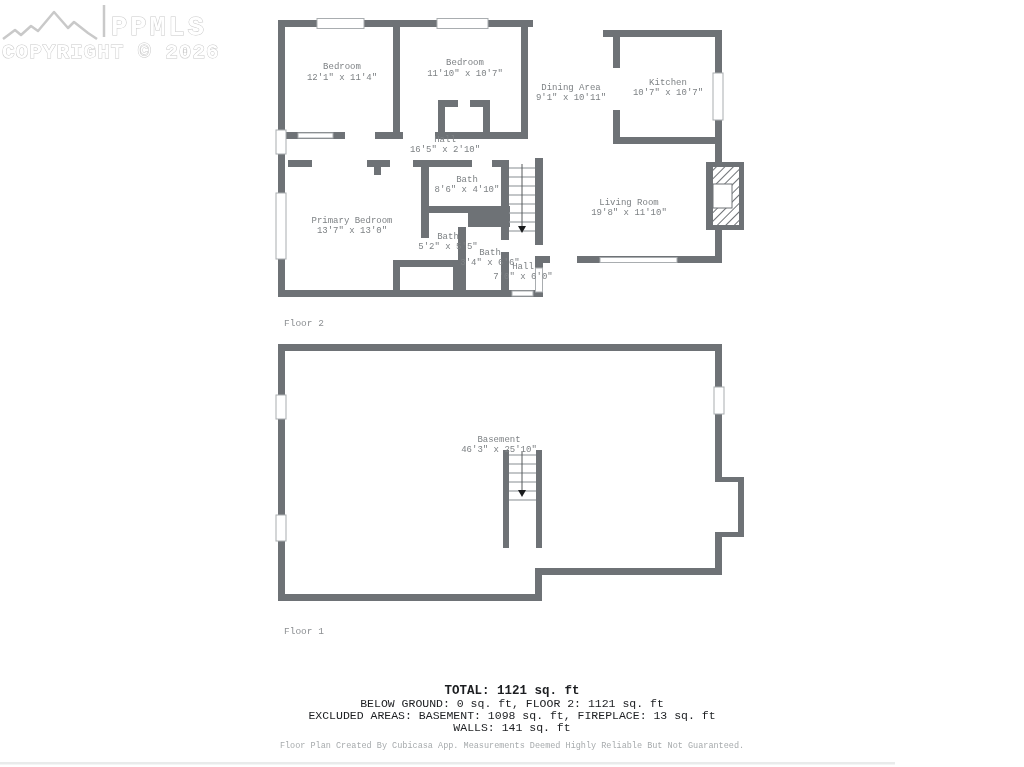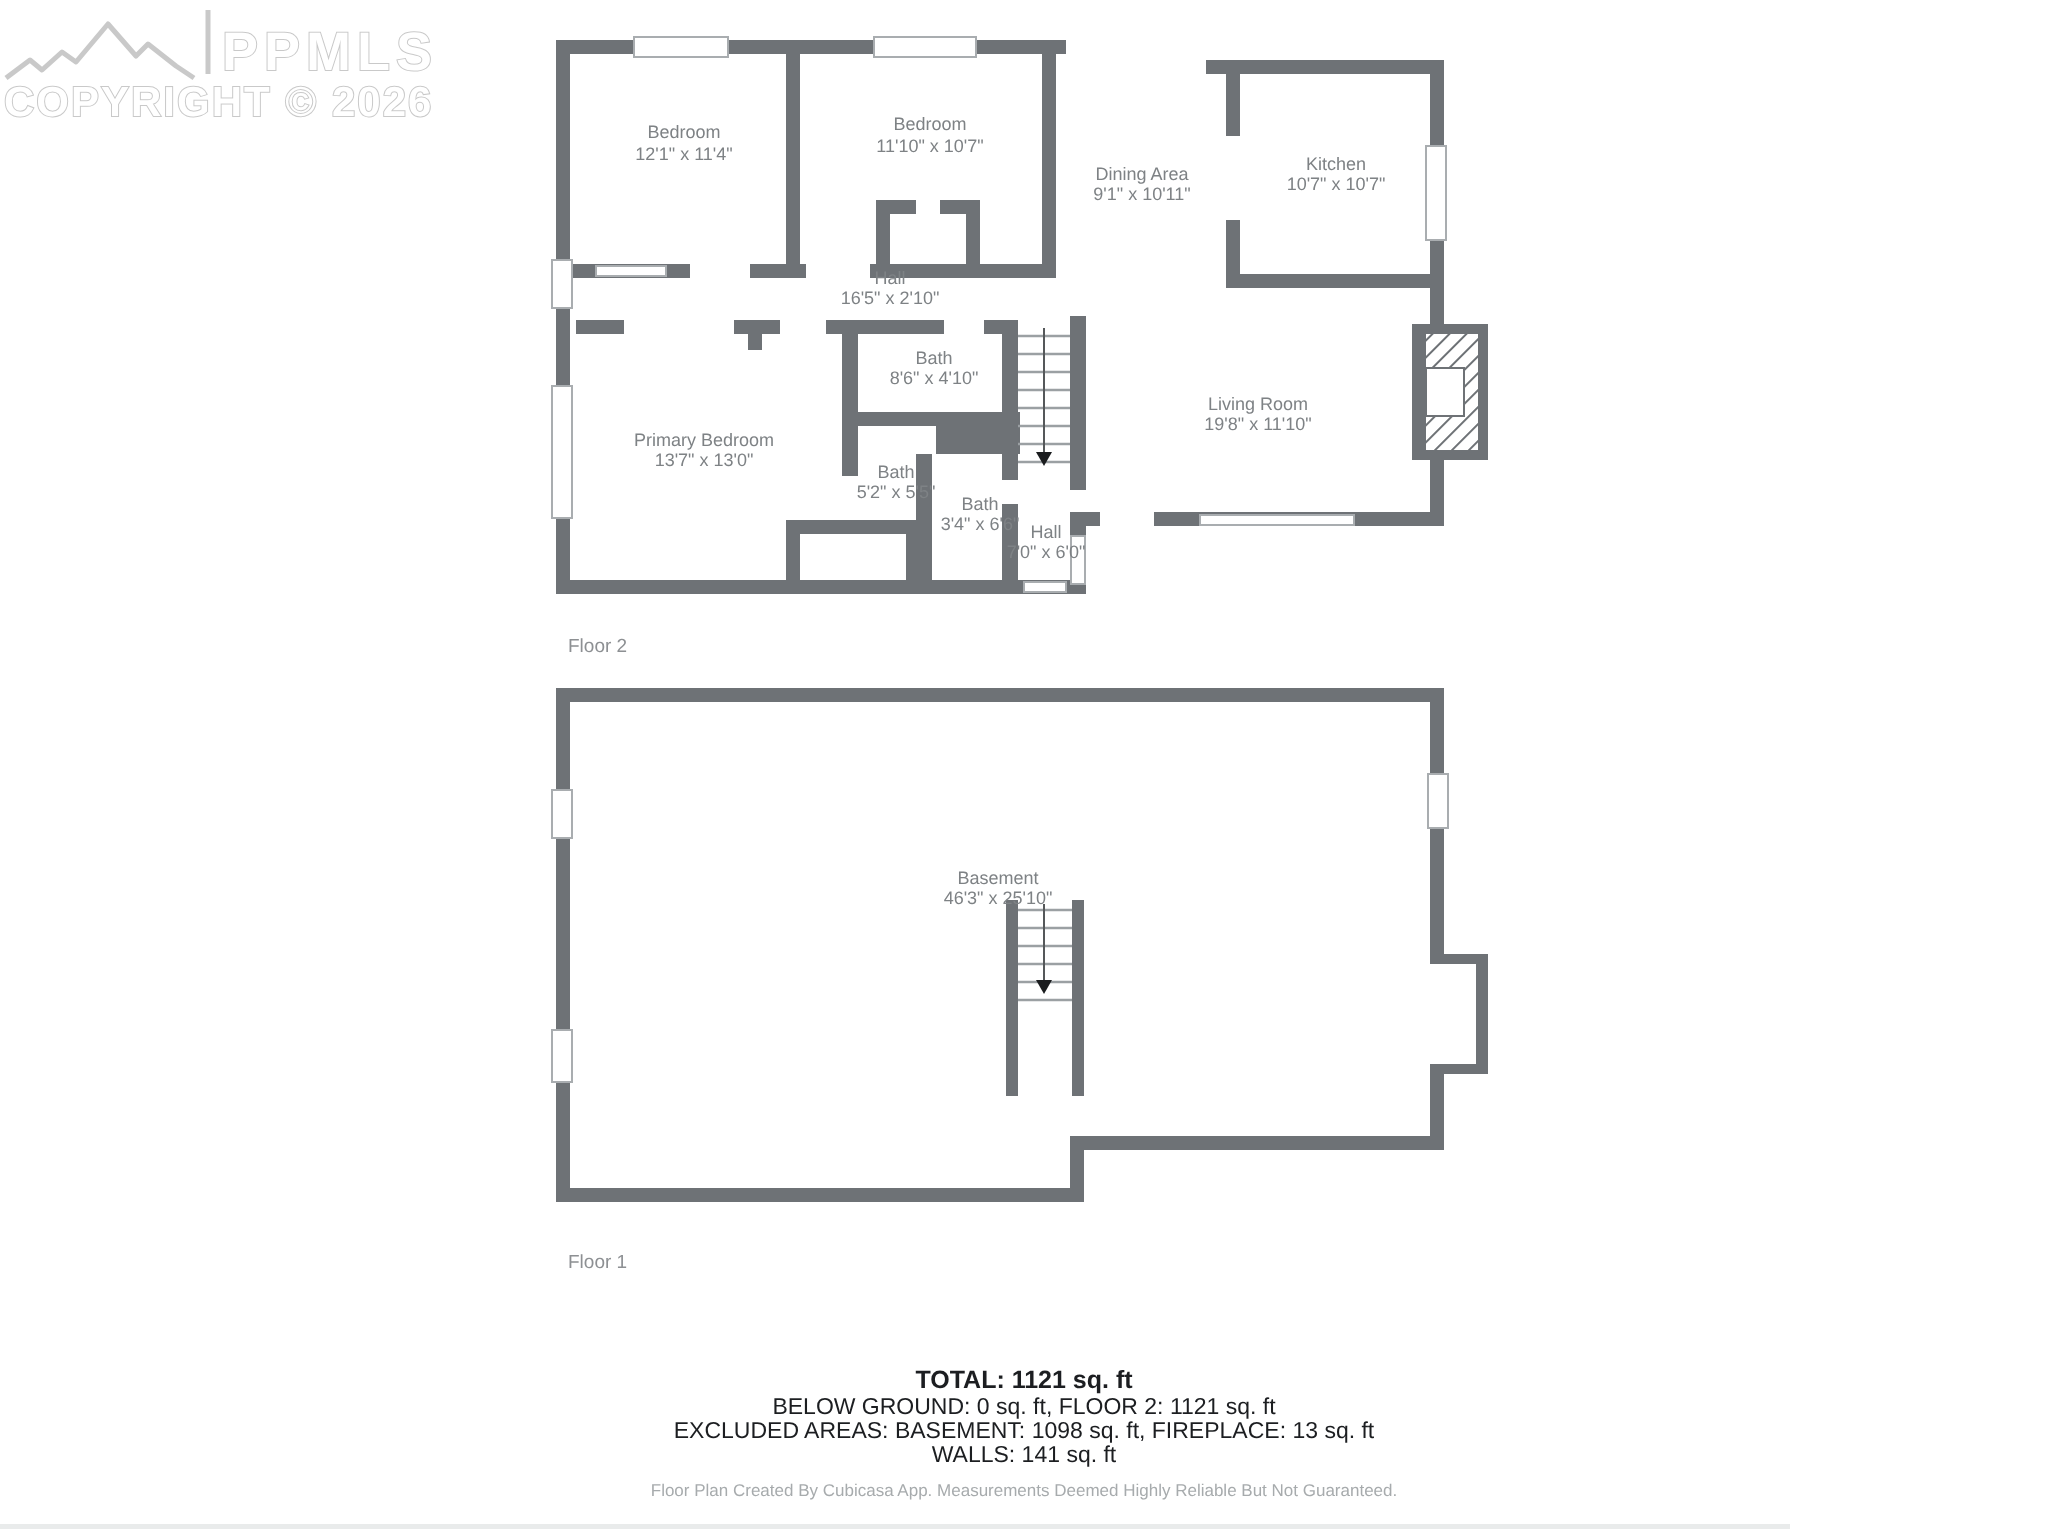--- a/index.html
+++ b/index.html
@@ -1,17 +1,17 @@
 <!DOCTYPE html>
 <html><head>
 <meta charset="utf-8">
 <style>
   html,body{margin:0;padding:0;background:#fff;}
   .page{position:relative;width:895px;height:767px;background:#ffffff;overflow:hidden;
-        font-family:Liberation Sans, sans-serif;}
+        font-family:Liberation Mono, monospace;}
   svg{position:absolute;left:0;top:0;}
   .wall{fill:#6e7276;}
   .win{fill:#ffffff;stroke:#a9adb0;stroke-width:1;}
   .tread{stroke:#9ba0a3;stroke-width:1.2;}
   .stairline{stroke:#55585a;stroke-width:1;}
   .arrow{fill:#1a1c1e;}
   .room-name,.room-dims{fill:#7e8285;font-size:9px;text-anchor:middle;}
   .floor-label{fill:#8d9093;font-size:9.5px;}
   .sum-total{fill:#1c1e21;font-size:12.5px;font-weight:bold;text-anchor:middle;}
   .sum-line{fill:#1c1e21;font-size:11.5px;text-anchor:middle;}

